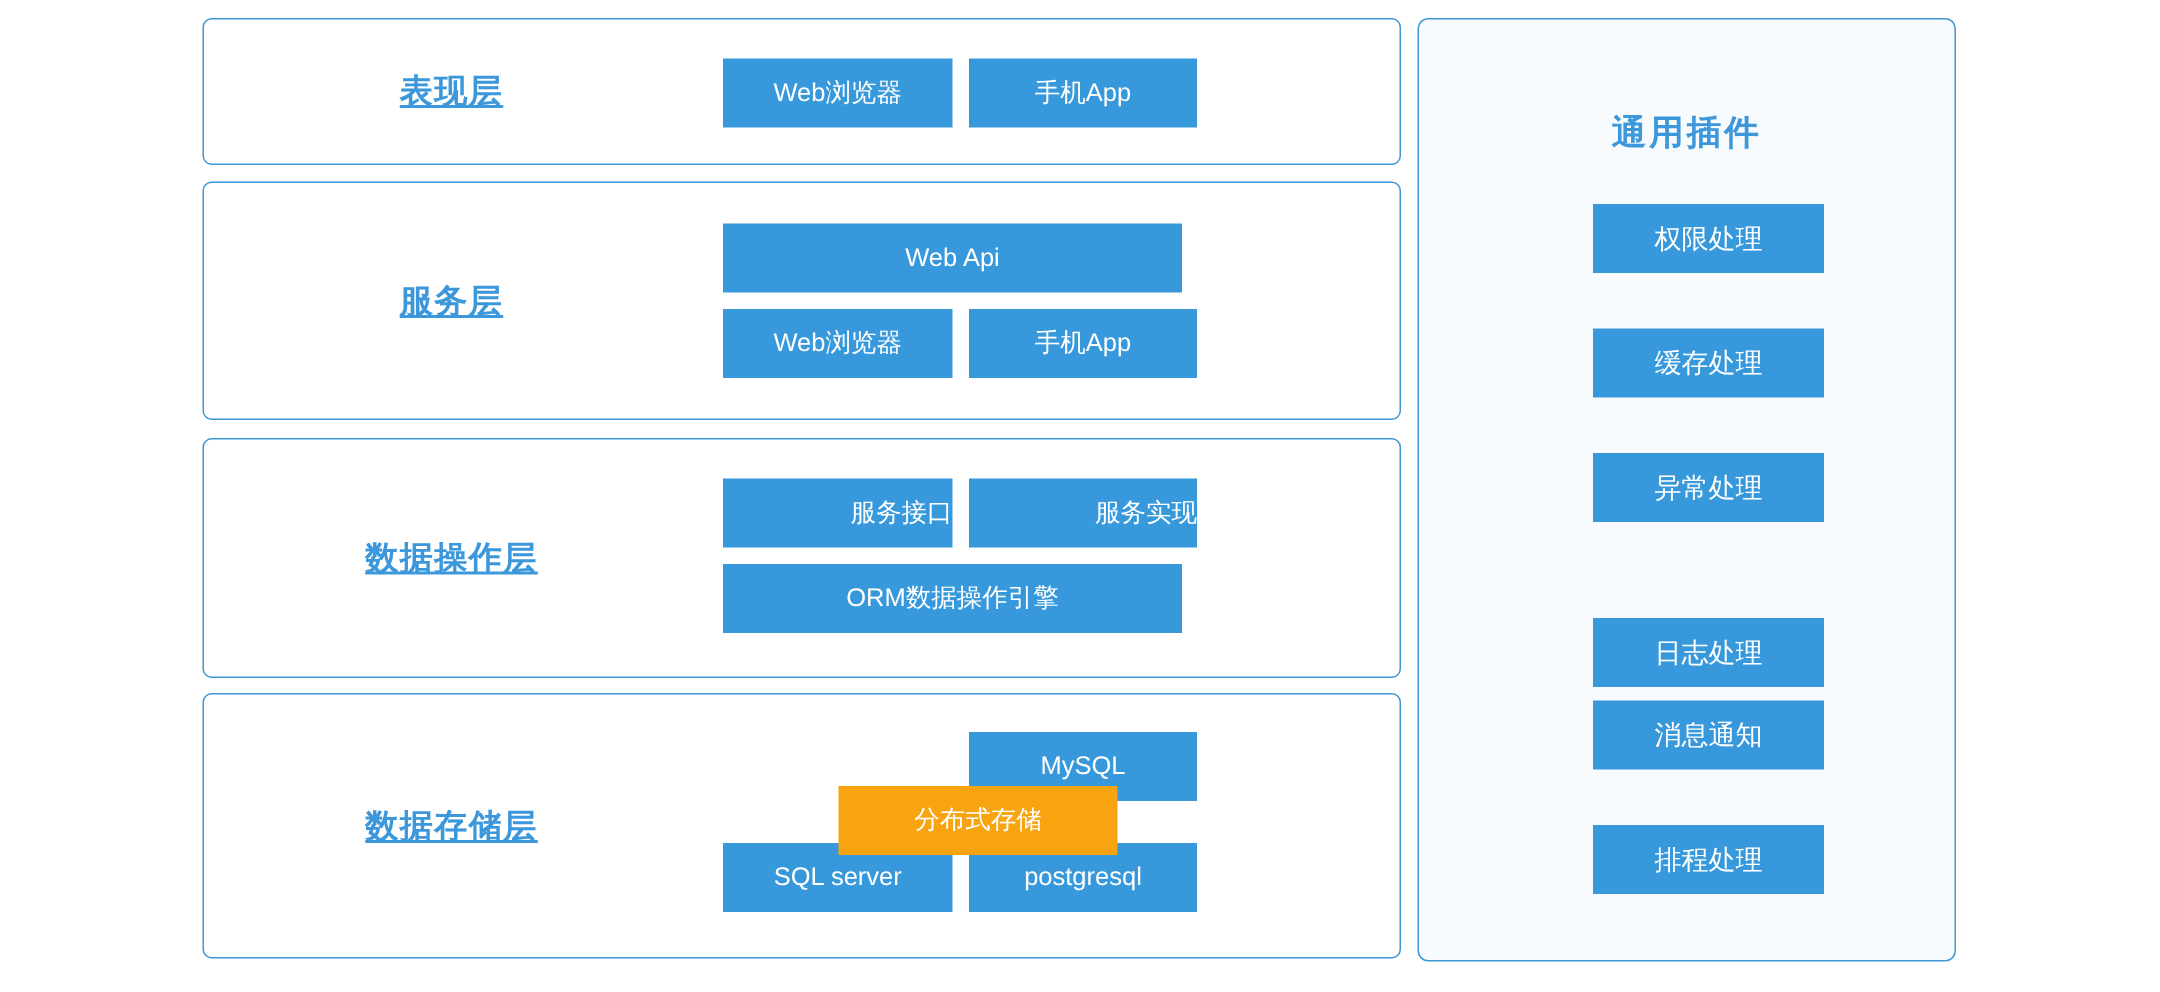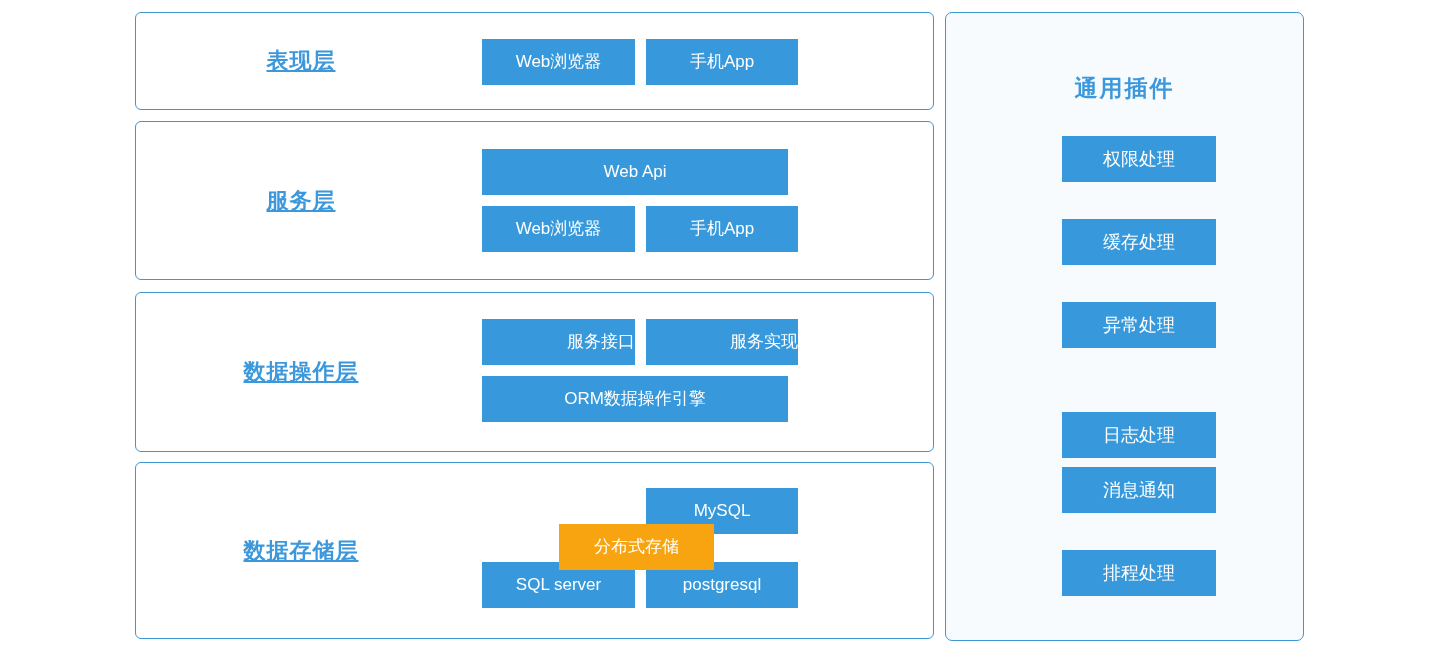--- a/index.html
+++ b/index.html
@@ -43,21 +43,21 @@
   
   .layer-2 .row1{top:27px;}
   .layer-2 .row2{top:84px;}
   
   .layer-3 .row1{top:26px;text-align:right;}
   .layer-3 .row2{top:83px;}
   
   .layer-4 .row1{top:25px;}
   .layer-4 .row2{top:99px;}
   .overlay-node{
-    left:423px;top:61px;width:155px;height:46px;line-height:46px;
+    left:423px;top:61px;width:186px;height:46px;line-height:46px;
     background:var(--accent-orange);z-index:5;
   }
 
   .plugins-panel{
     position:absolute;left:945px;top:12px;width:359px;height:629px;
     background:var(--panel-bg);border:1px solid var(--border-blue);border-radius:7px;
   }
   .plugins-title{
     position:absolute;left:0;top:60px;width:100%;text-align:center;
     color:var(--label-blue);font-size:23px;font-weight:700;letter-spacing:2px;

